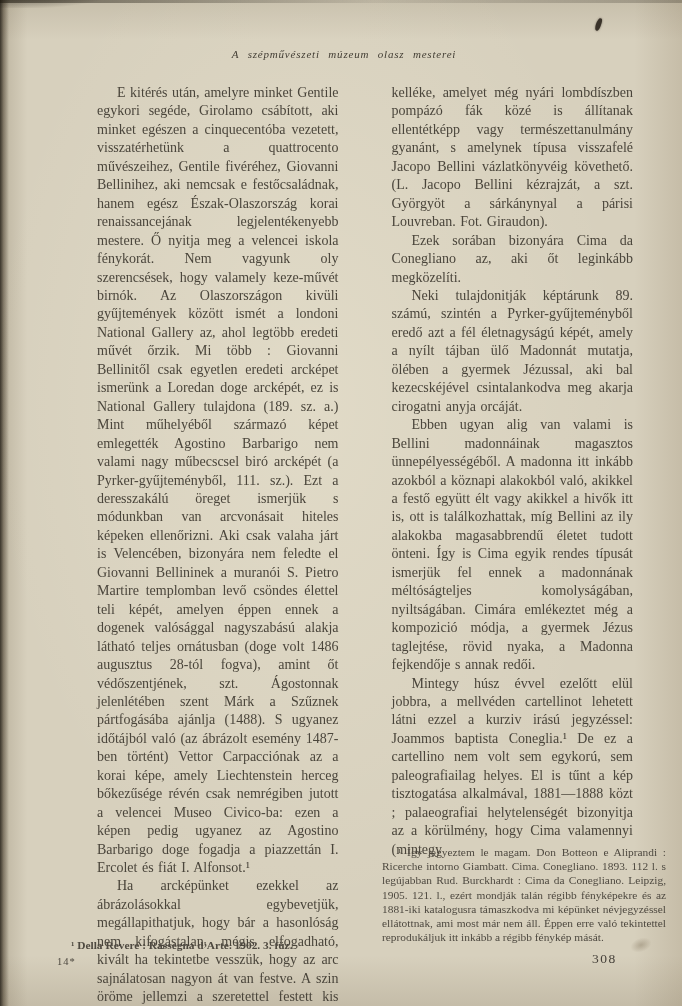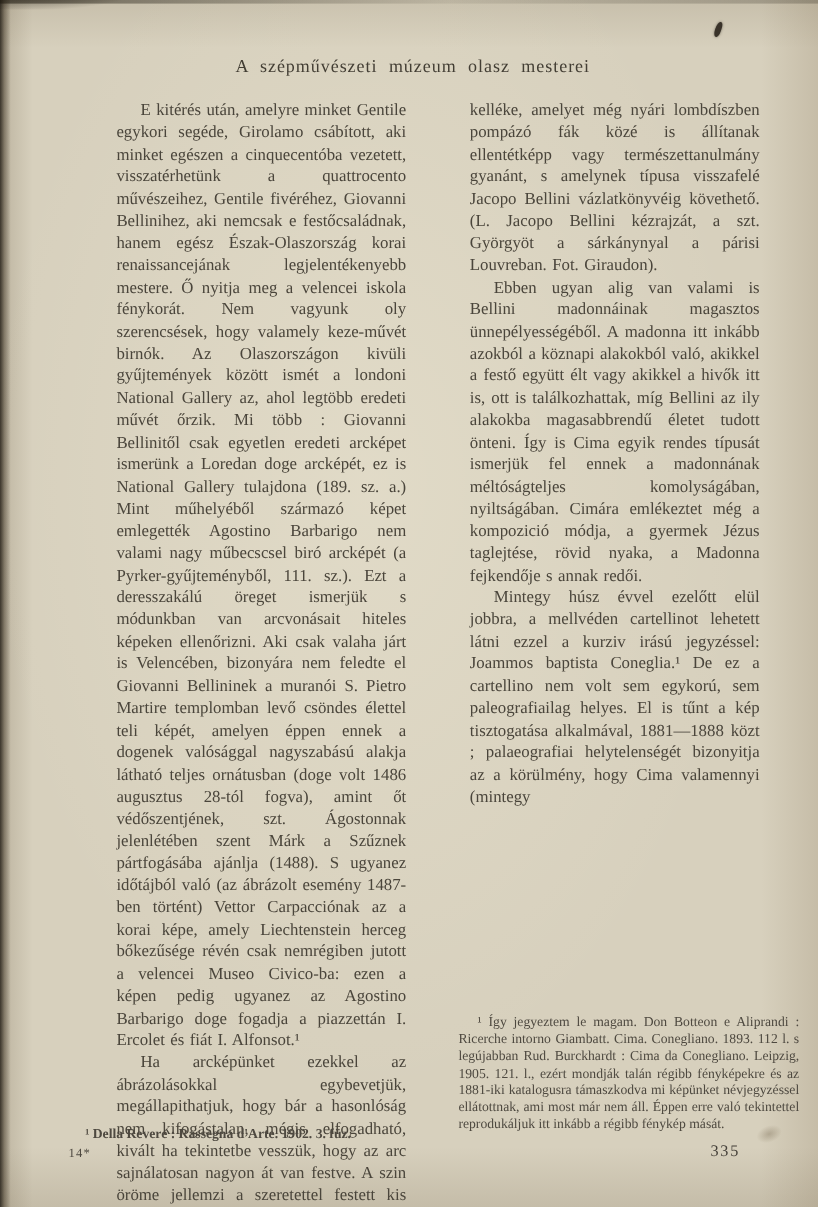--- a/index.html
+++ b/index.html
@@ -41,21 +41,22 @@
     box-shadow:0 0 2px rgba(58,51,42,0.7);
   }
   .smudge-br{
     position:absolute;left:630px;top:938px;width:22px;height:14px;
     background:radial-gradient(ellipse, rgba(110,95,70,0.35), rgba(110,95,70,0) 70%);
     transform:rotate(-20deg);
   }
   .running-head{
     position:absolute;top:48px;left:55px;width:578px;
     text-align:center;
-    font-size:15px;
+    font-style:italic;
+    font-size:11px;
     letter-spacing:0.8px;
     word-spacing:5px;
     color:#433e34;
   }
   .columns{
     position:absolute;top:84px;left:55px;width:578px;
     display:flex;gap:11px;
   }
   .col{width:284px;margin-left:42px;}
   .col p{
@@ -106,26 +107,28 @@
 
   <div class="running-head">A szépművészeti múzeum olasz mesterei</div>
 
   <div class="columns">
     <div class="col">
       <p>E kitérés után, amelyre minket Gentile egykori segéde, Girolamo csábított, aki minket egészen a cinquecentóba vezetett, visszatérhetünk a quattrocento művészeihez, Gentile fivéréhez, Giovanni Bellinihez, aki nemcsak e festőcsaládnak, hanem egész Észak-Olaszország korai renaissancejának legjelentékenyebb mestere. Ő nyitja meg a velencei iskola fénykorát. Nem vagyunk oly szerencsések, hogy valamely keze-művét birnók. Az Olaszországon kivüli gyűjtemények között ismét a londoni National Gallery az, ahol legtöbb eredeti művét őrzik. Mi több : Giovanni Bellinitől csak egyetlen eredeti arcképet ismerünk a Loredan doge arcképét, ez is National Gallery tulajdona (189. sz. a.) Mint műhelyéből származó képet emlegették Agostino Barbarigo nem valami nagy műbecscsel biró arcképét (a Pyrker-gyűjteményből, 111. sz.). Ezt a deresszakálú öreget ismerjük s módunkban van arcvonásait hiteles képeken ellenőrizni. Aki csak valaha járt is Velencében, bizonyára nem feledte el Giovanni Bellininek a muranói S. Pietro Martire templomban levő csöndes élettel teli képét, amelyen éppen ennek a dogenek valósággal nagyszabású alakja látható teljes ornátusban (doge volt 1486 augusztus 28-tól fogva), amint őt védőszentjének, szt. Ágostonnak jelenlétében szent Márk a Szűznek pártfogásába ajánlja (1488). S ugyanez időtájból való (az ábrázolt esemény 1487-ben történt) Vettor Carpacciónak az a korai képe, amely Liechtenstein herceg bőkezűsége révén csak nemrégiben jutott a velencei Museo Civico-ba: ezen a képen pedig ugyanez az Agostino Barbarigo doge fogadja a piazzettán I. Ercolet és fiát I. Alfonsot.¹</p>
       <p>Ha arcképünket ezekkel az ábrázolásokkal egybevetjük, megállapithatjuk, hogy bár a hasonlóság nem kifogástalan, mégis elfogadható, kivált ha tekintetbe vesszük, hogy az arc sajnálatosan nagyon át van festve. A szin öröme jellemzi a szeretettel festett kis tájképrészletet : még egy lépését kell várnunk a művészi fejlődésnek s a tájképrészlet el fogja foglalni az egész hátteret. Itt sem hiányzik a sziklaormon a száraz, lombjaveszett fácska, a velencei tájképeknek ez a már-már stereotip</p>
     </div>
     <div class="col">
       <p class="no-indent">kelléke, amelyet még nyári lombdíszben pompázó fák közé is állítanak ellentétképp vagy természettanulmány gyanánt, s amelynek típusa visszafelé Jacopo Bellini vázlatkönyvéig követhető. (L. Jacopo Bellini kézrajzát, a szt. Györgyöt a sárkánynyal a párisi Louvreban. Fot. Giraudon).</p>
+      <p>Ezek sorában bizonyára Cima da Conegliano az, aki őt leginkább megközelíti.</p>
+      <p>Neki tulajdonitják képtárunk 89. számú, szintén a Pyrker-gyűjteményből eredő azt a fél életnagyságú képét, amely a nyílt tájban ülő Madonnát mutatja, ölében a gyermek Jézussal, aki bal kezecskéjével csintalankodva meg akarja cirogatni anyja orcáját.</p>
       <p>Ebben ugyan alig van valami is Bellini madonnáinak magasztos ünnepélyességéből. A madonna itt inkább azokból a köznapi alakokból való, akikkel a festő együtt élt vagy akikkel a hivők itt is, ott is találkozhattak, míg Bellini az ily alakokba magasabbrendű életet tudott önteni. Így is Cima egyik rendes típusát ismerjük fel ennek a madonnának méltóságteljes komolyságában, nyiltságában. Cimára emlékeztet még a kompozició módja, a gyermek Jézus taglejtése, rövid nyaka, a Madonna fejkendője s annak redői.</p>
       <p>Mintegy húsz évvel ezelőtt elül jobbra, a mellvéden cartellinot lehetett látni ezzel a kurziv irású jegyzéssel: Joammos baptista Coneglia.¹ De ez a cartellino nem volt sem egykorú, sem paleografiailag helyes. El is tűnt a kép tisztogatása alkalmával, 1881—1888 közt ; palaeografiai helytelenségét bizonyitja az a körülmény, hogy Cima valamennyi (mintegy</p>
     </div>
   </div>
 
   <div class="footnote footnote-left">¹ Della Revere : Rassegna d'Arte. 1902. 3. füz.</div>
 
   <div class="signature">14*</div>
 
   <div class="footnote footnote-right">¹ Így jegyeztem le magam. Don Botteon e Aliprandi : Ricerche intorno Giambatt. Cima. Conegliano. 1893. 112 l. s legújabban Rud. Burckhardt : Cima da Conegliano. Leipzig, 1905. 121. l., ezért mondják talán régibb fényképekre és az 1881-iki katalogusra támaszkodva mi képünket névjegyzéssel ellátottnak, ami most már nem áll. Éppen erre való tekintettel reprodukáljuk itt inkább a régibb fénykép mását.</div>
 
-  <div class="page-number">335</div>
+  <div class="page-number">308</div>
 
 </div>
 
 </body></html>

